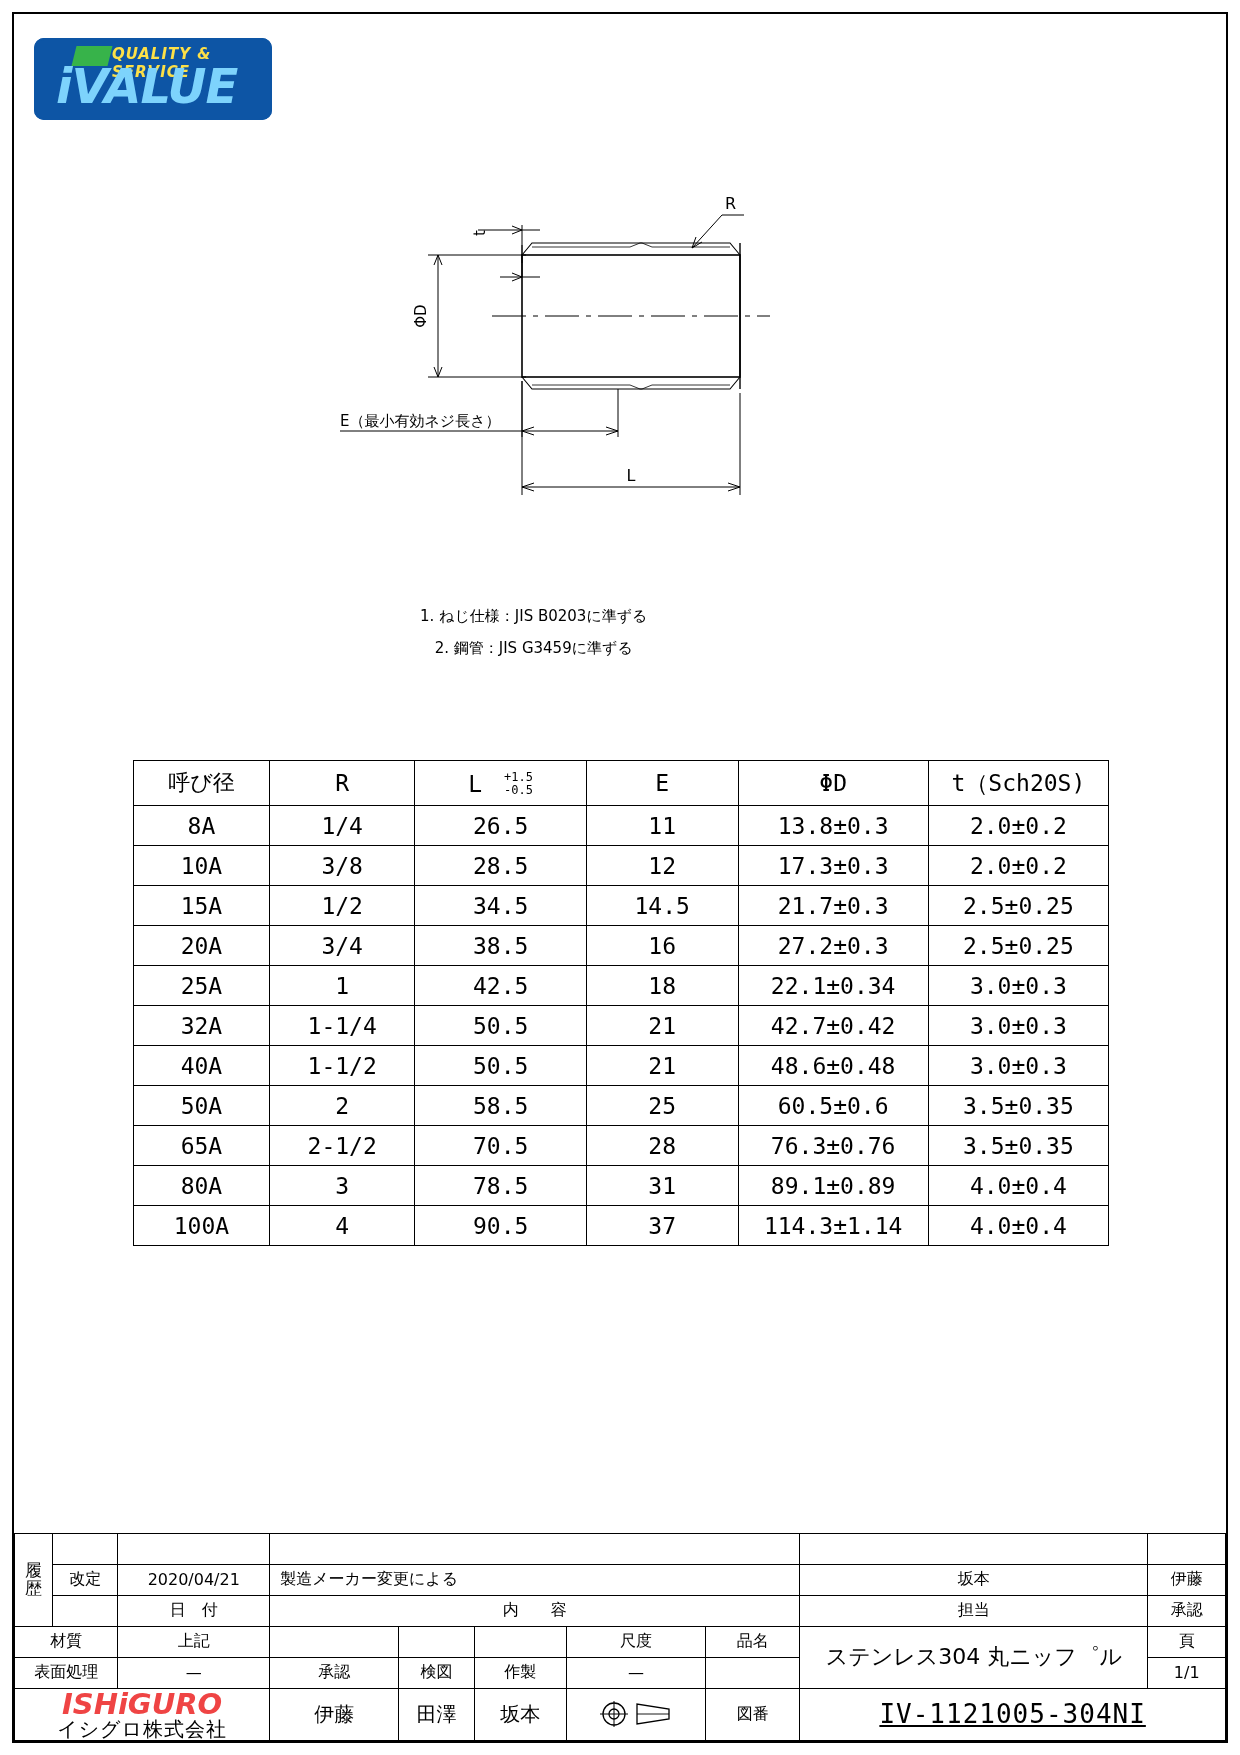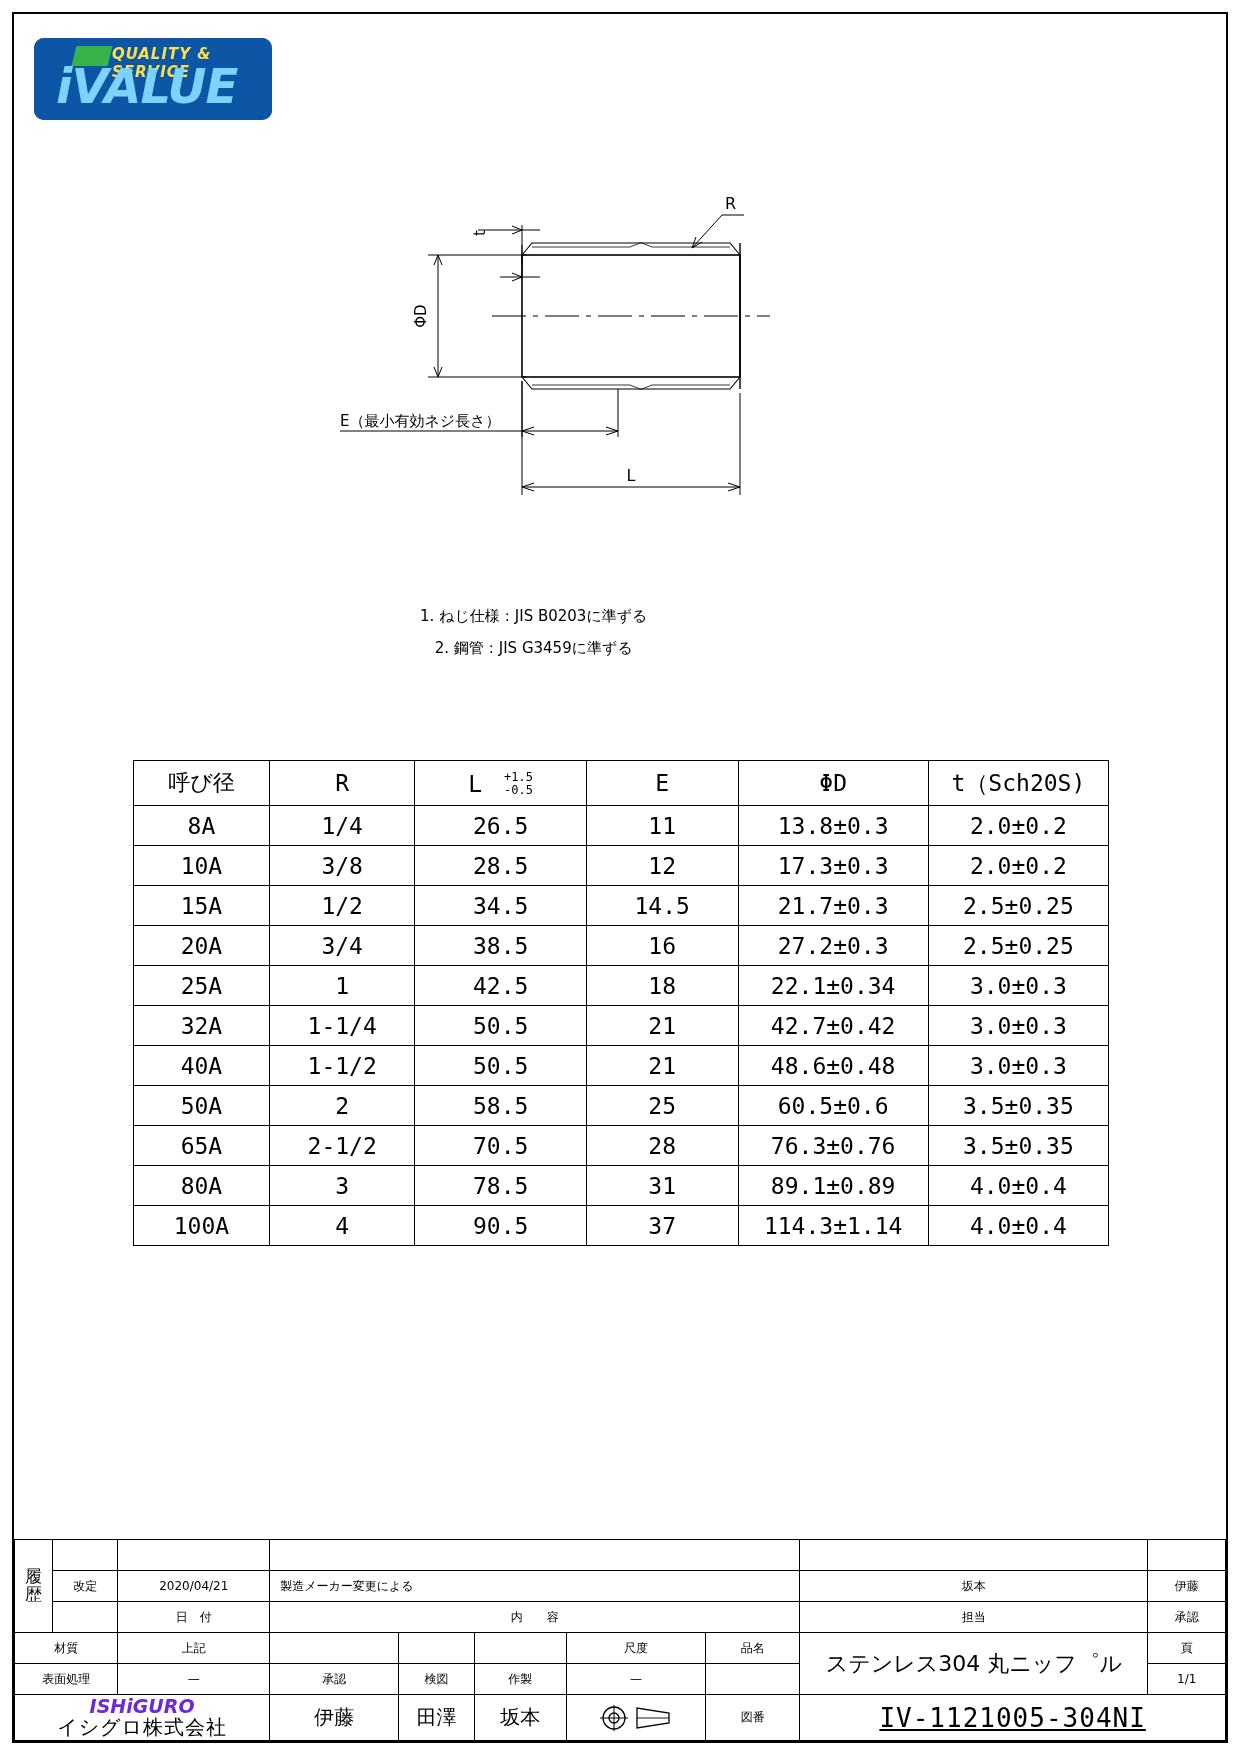--- a/index.html
+++ b/index.html
@@ -41,26 +41,26 @@
   .tol{display:inline-block;vertical-align:middle;font-size:12px;line-height:13px;text-align:left;
        margin-left:8px;}
   .ld{display:inline-block;vertical-align:middle;}
   .small-v{font-size:21px;}
 
   
   .tb{position:absolute;left:14px;bottom:14px;width:1212px;border-collapse:collapse;
       font-family:"DejaVu Sans",sans-serif;}
   .tb td{border:1.5px solid #000;font-size:17px;text-align:center;padding:0 3px;height:30px;}
   .tb .h26{height:26px;}
-  .tb .lbl{font-size:12px;}
+  .tb .lbl{font-size:16px;}
   .tb .jpname{font-size:20px;}
   .tb .partname{font-size:22px;}
   .tb .dwgno{font-size:26px;font-family:"DejaVu Sans Mono",monospace;letter-spacing:1px;text-decoration:underline;}
   .co{display:flex;flex-direction:column;align-items:center;justify-content:center;line-height:1.05;}
-  .co .c1l{color:#6d28d9;font-weight:bold;font-size:19px;font-style:italic;letter-spacing:0px;
+  .co .c1l{color:#ef4444;font-weight:bold;font-size:29px;font-style:italic;letter-spacing:0px;
            font-family:"DejaVu Sans",sans-serif;}
   .co .c2l{font-size:20px;letter-spacing:1px;}
   .sym{display:flex;align-items:center;justify-content:center;gap:6px;}
 </style>
 </head>
 <body>
 
 <div class="page">
   <div class="frame"></div>
 

